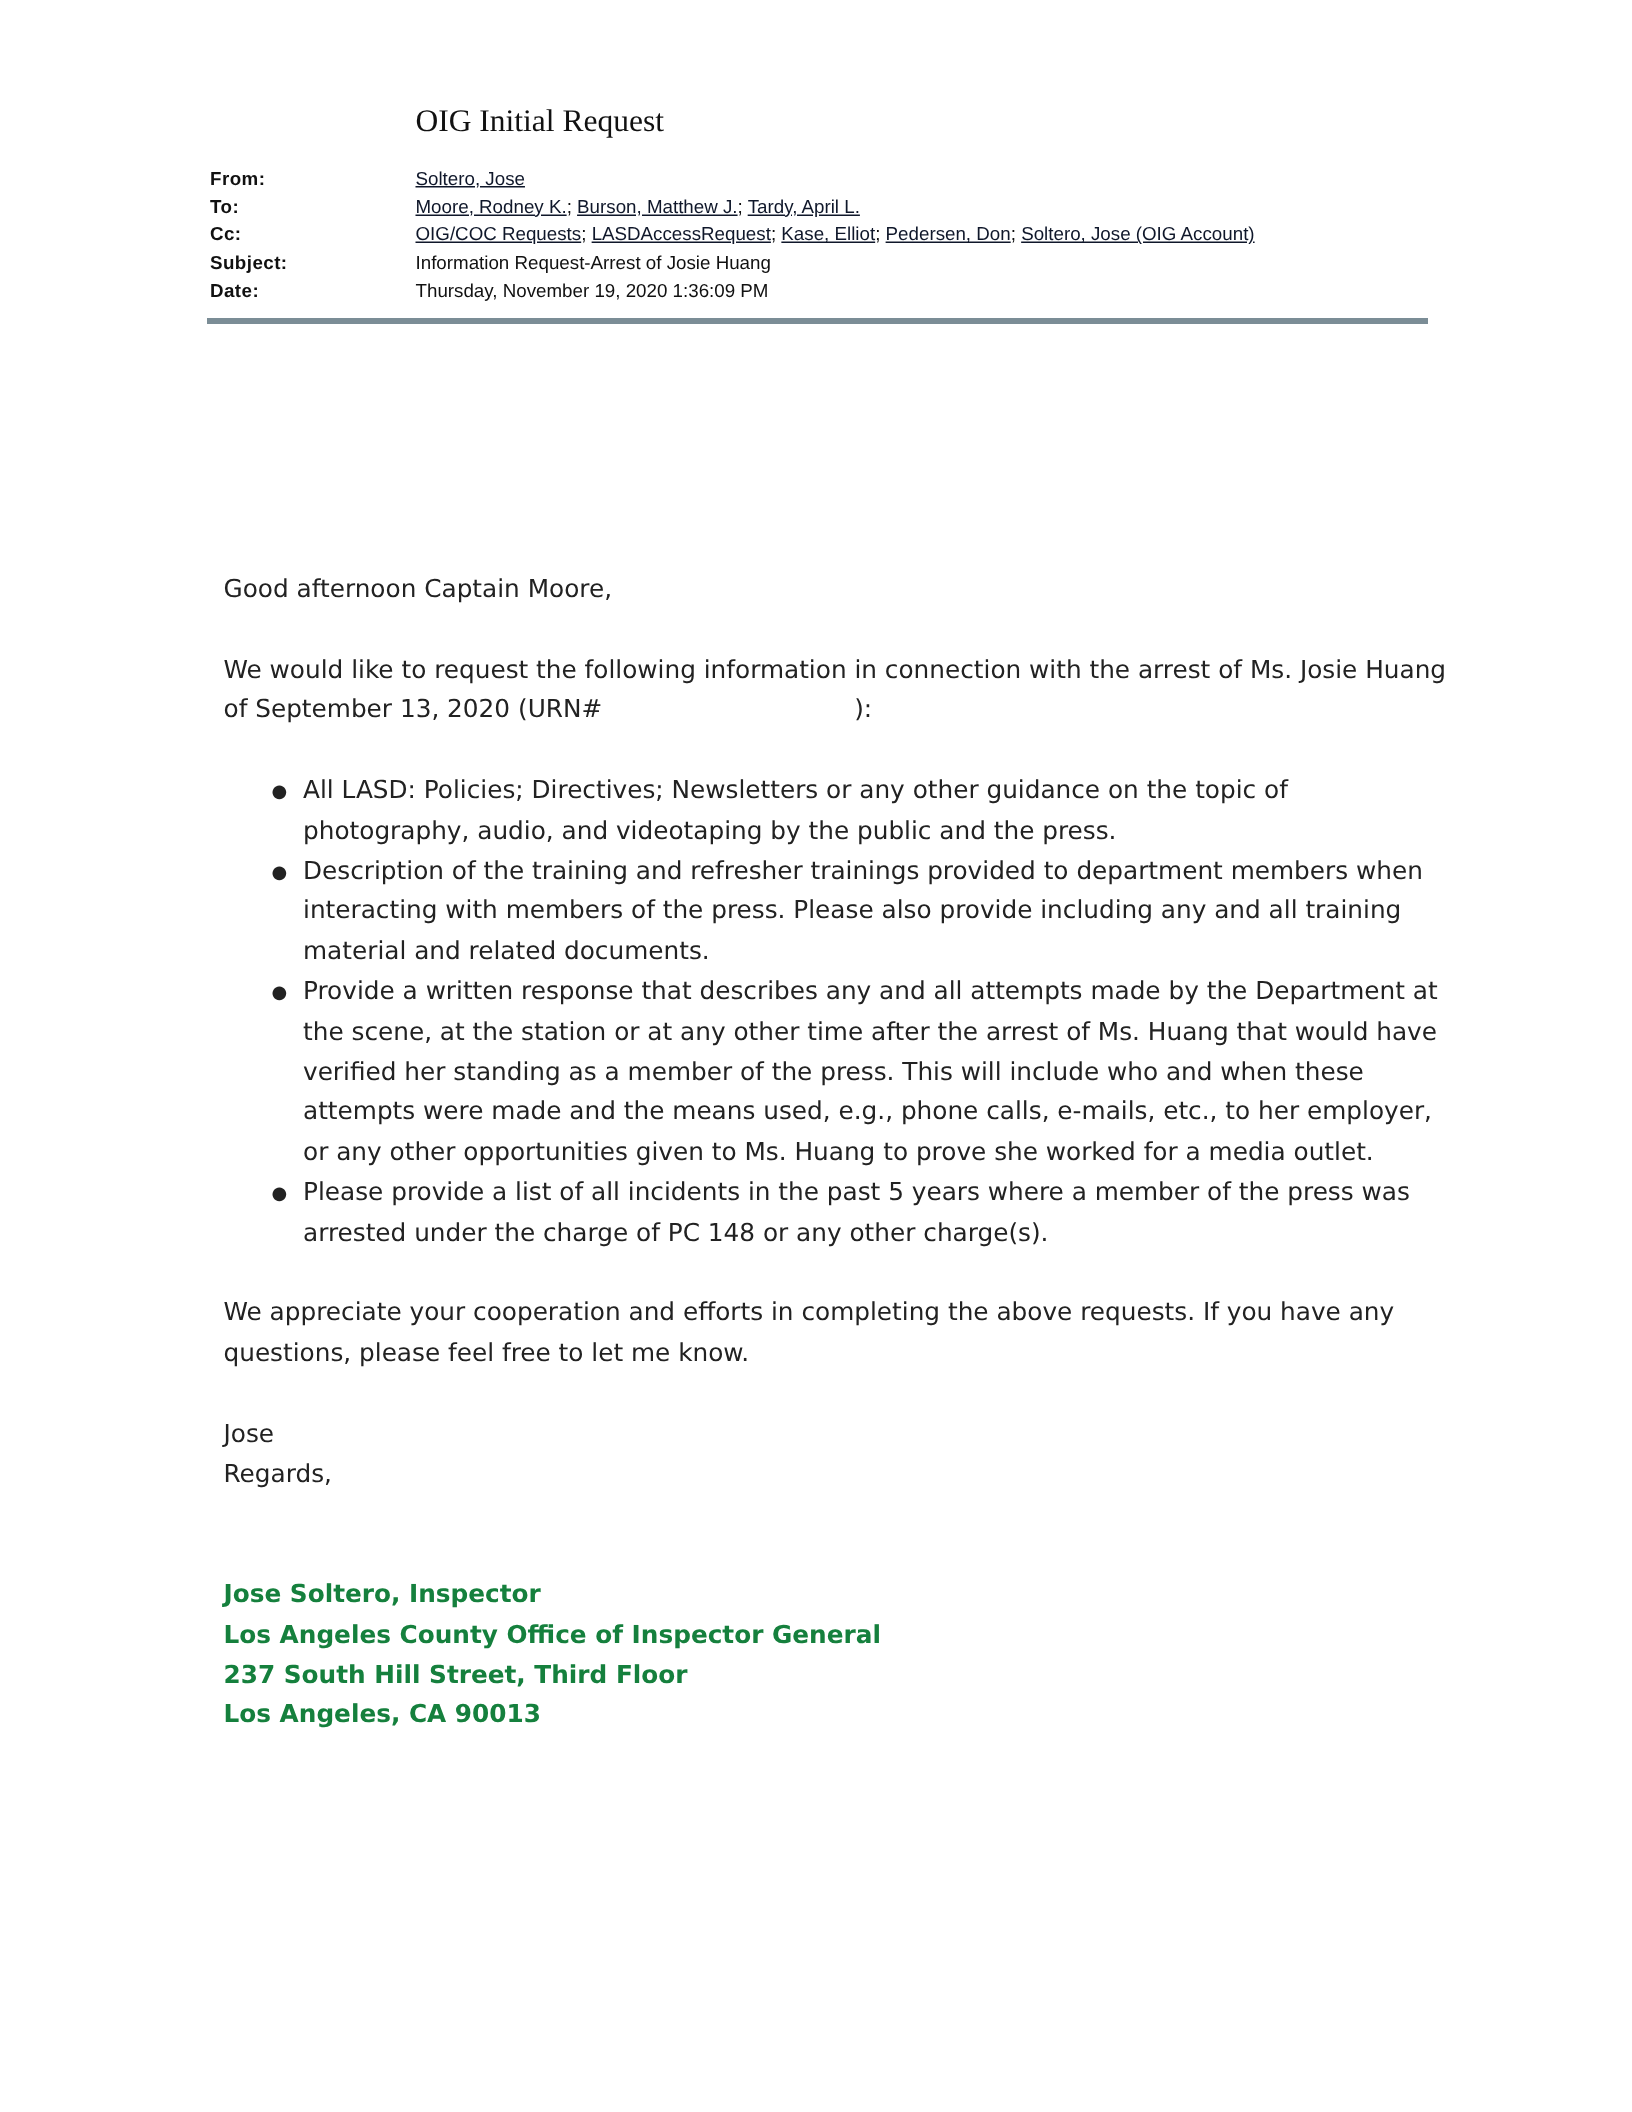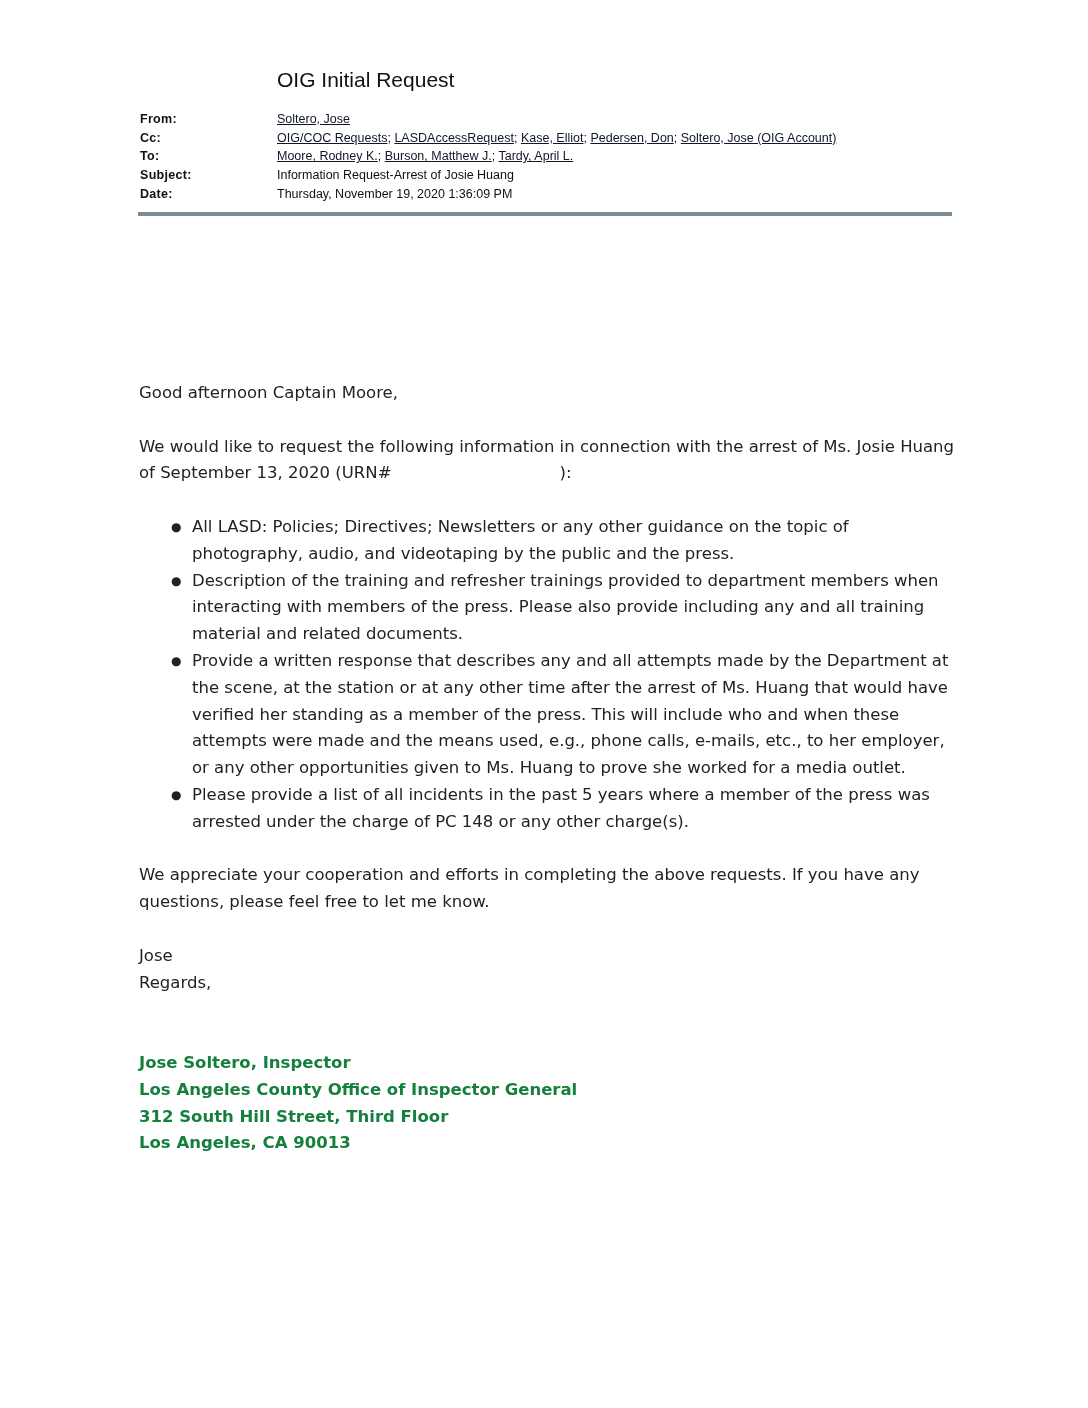--- a/index.html
+++ b/index.html
@@ -1,35 +1,35 @@
 <!DOCTYPE html>
 <html><head>
 <meta charset="utf-8">
 <style>
   html, body { margin: 0; padding: 0; background: #ffffff; }
   body { width: 1088px; height: 1408px; position: relative; overflow: hidden; }
   .page { position: absolute; left: 0; top: 0; width: 1088px; height: 1408px; background: #fff; }
 
   .doc-title {
     position: absolute; left: 277px; top: 68px;
-    font-family: Liberation Sans, sans-serif; font-size: 21px; color: #111;
+    font-family: Liberation Serif, serif; font-size: 21px; color: #111;
     letter-spacing: 0px;
   }
   .hdr { position: absolute; left: 140px; top: 110px; width: 812px;
     font-family: "Liberation Sans", sans-serif; font-size: 12.5px; color: #111; }
   .hdr-row { position: relative; height: 18.7px; line-height: 18.7px; white-space: nowrap; text-align: center; }
   .hdr-label { position: absolute; left: 0; font-weight: bold; letter-spacing: 0.3px; }
   .hdr-value { position: absolute; left: 137px; }
   .link { color: #0f172a; text-decoration: underline; cursor: pointer; }
   .sep { color: #111; }
 
   .rule { position: absolute; left: 138px; top: 212px; width: 814px; height: 4px; background: #7b8d96; }
 
   .body {
-    position: absolute; left: 139px; top: 380px; width: 820px;
+    position: absolute; left: 149px; top: 380px; width: 820px;
     font-family: "DejaVu Sans", sans-serif; font-size: 16.5px; color: #222;
     line-height: 26.8px;
   }
   .body p { margin: 0; }
   .gap { height: 26.8px; }
   .body ul { margin: 0; padding: 0; list-style: none; }
   .body li { position: relative; padding-left: 53px; }
   .body li .bullet { position: absolute; left: 32px; top: 0; font-size: 12px; }
   .redact { display: inline-block; width: 168px; }
 
@@ -43,35 +43,35 @@
   <div class="doc-title">OIG Initial Request</div>
 
   <div class="hdr">
     <div class="hdr-row">
       <span class="hdr-label">From:</span>
       <span class="hdr-value">
         <a class="link">Soltero, Jose</a>
       </span>
     </div>
     <div class="hdr-row">
+      <span class="hdr-label">To:</span>
+      <span class="hdr-value">
+        <a class="link">Moore, Rodney K.</a><span class="sep">;</span>
+        <a class="link">Burson, Matthew J.</a><span class="sep">;</span>
+        <a class="link">Tardy, April L.</a>
+      </span>
+    </div>
+    <div class="hdr-row">
       <span class="hdr-label">Cc:</span>
       <span class="hdr-value">
         <a class="link">OIG/COC Requests</a><span class="sep">;</span>
         <a class="link">LASDAccessRequest</a><span class="sep">;</span>
         <a class="link">Kase, Elliot</a><span class="sep">;</span>
         <a class="link">Pedersen, Don</a><span class="sep">;</span>
         <a class="link">Soltero, Jose (OIG Account)</a>
-      </span>
-    </div>
-    <div class="hdr-row">
-      <span class="hdr-label">To:</span>
-      <span class="hdr-value">
-        <a class="link">Moore, Rodney K.</a><span class="sep">;</span>
-        <a class="link">Burson, Matthew J.</a><span class="sep">;</span>
-        <a class="link">Tardy, April L.</a>
       </span>
     </div>
     <div class="hdr-row">
       <span class="hdr-label">Subject:</span>
       <span class="hdr-value">Information Request-Arrest of Josie Huang</span>
     </div>
     <div class="hdr-row">
       <span class="hdr-label">Date:</span>
       <span class="hdr-value">Thursday, November 19, 2020 1:36:09 PM</span>
     </div>
@@ -92,16 +92,16 @@
     </ul>
     <div class="gap"></div>
     <p>We appreciate your cooperation and efforts in completing the above requests. If you have any questions, please feel free to let me know.</p>
     <div class="gap"></div>
     <p>Jose</p>
     <p>Regards,</p>
     <div class="gap"></div>
     <div class="gap"></div>
     <p class="sig">Jose Soltero, Inspector</p>
     <p class="sig">Los Angeles County Office of Inspector General</p>
-    <p class="sig">312 South Hill Street, Third Floor</p>
+    <p class="sig">237 South Hill Street, Third Floor</p>
     <p class="sig">Los Angeles, CA 90013</p>
   </div>
 </div>
 
 </body></html>

